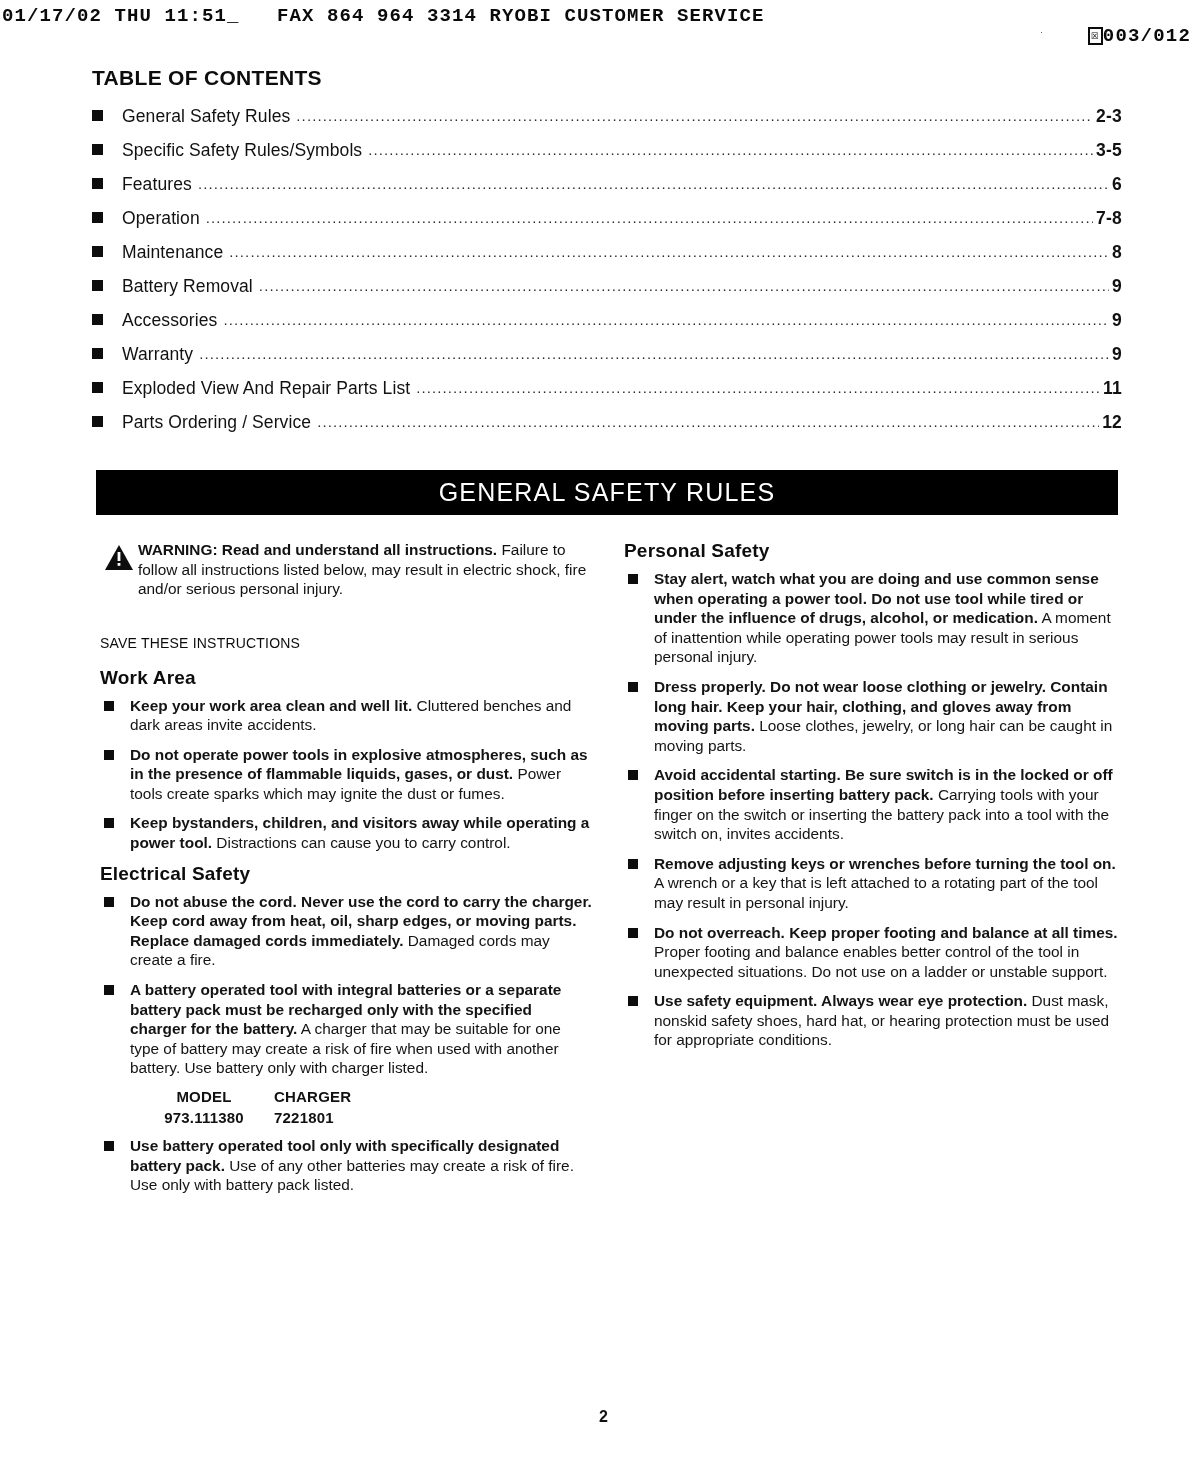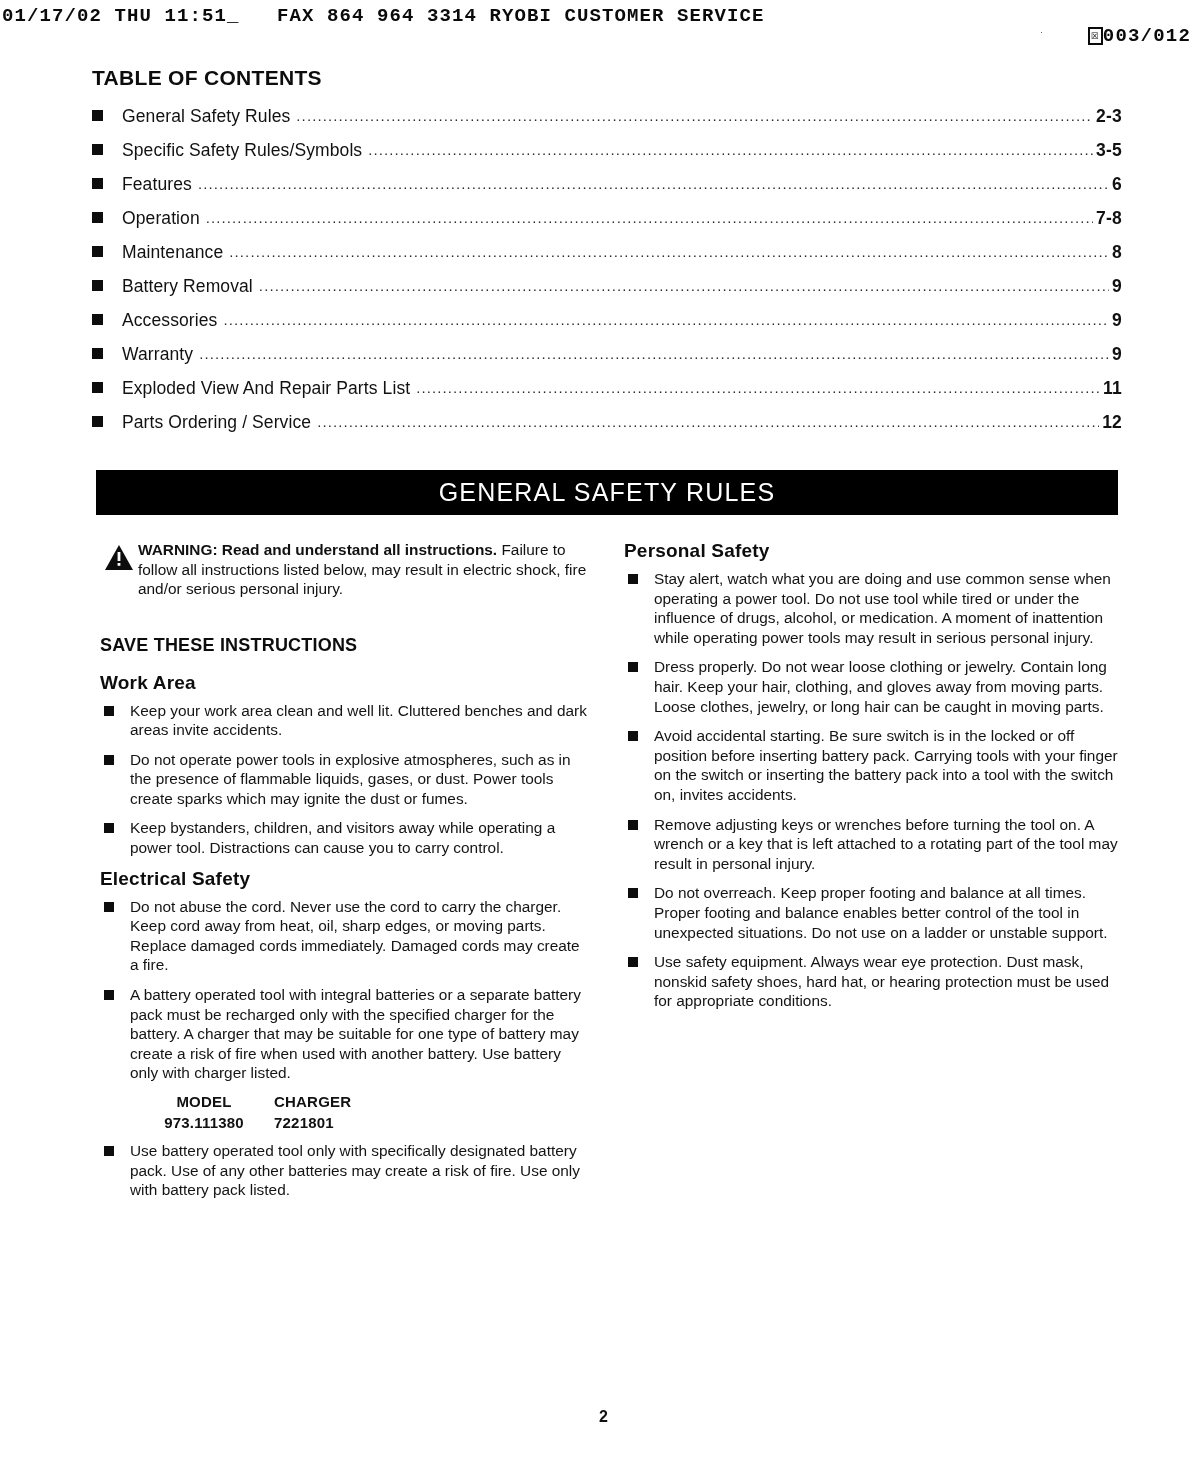--- a/index.html
+++ b/index.html
@@ -169,22 +169,22 @@
     height: 27px;
   }
   .warn-text {
     font-size: 15.4px;
     line-height: 19.5px;
     color: #111;
   }
   .warn-text b { font-weight: 700; }
 
   .save-head {
-    font-size: 18px;
-    font-weight: 700;
+    font-size: 14px;
+    font-weight: 400;
     letter-spacing: 0.2px;
     margin: 0 0 16px 0;
     color: #0d0d0d;
   }
 
   .sub-head {
     font-size: 19px;
     font-weight: 700;
     letter-spacing: 0.2px;
     margin: 0 0 7px 0;
@@ -206,21 +206,21 @@
     color: #141414;
   }
   ul.bullets > li .sq {
     position: absolute;
     left: 4px;
     top: 5px;
     width: 10px;
     height: 10px;
     background: #0d0d0d;
   }
-  ul.bullets > li b { font-weight: 400; }
+  ul.bullets > li b { font-weight: 700; }
 
   
   .mc-table {
     margin: 4px 0 10px 34px;
     font-size: 15px;
   }
   .mc-row { display: flex; margin-bottom: 4px; text-align: center; }
   .mc-c1 { width: 140px; font-weight: 700; letter-spacing: 0.2px; }
   .mc-c2 { font-weight: 700; letter-spacing: 0.2px; }
 

